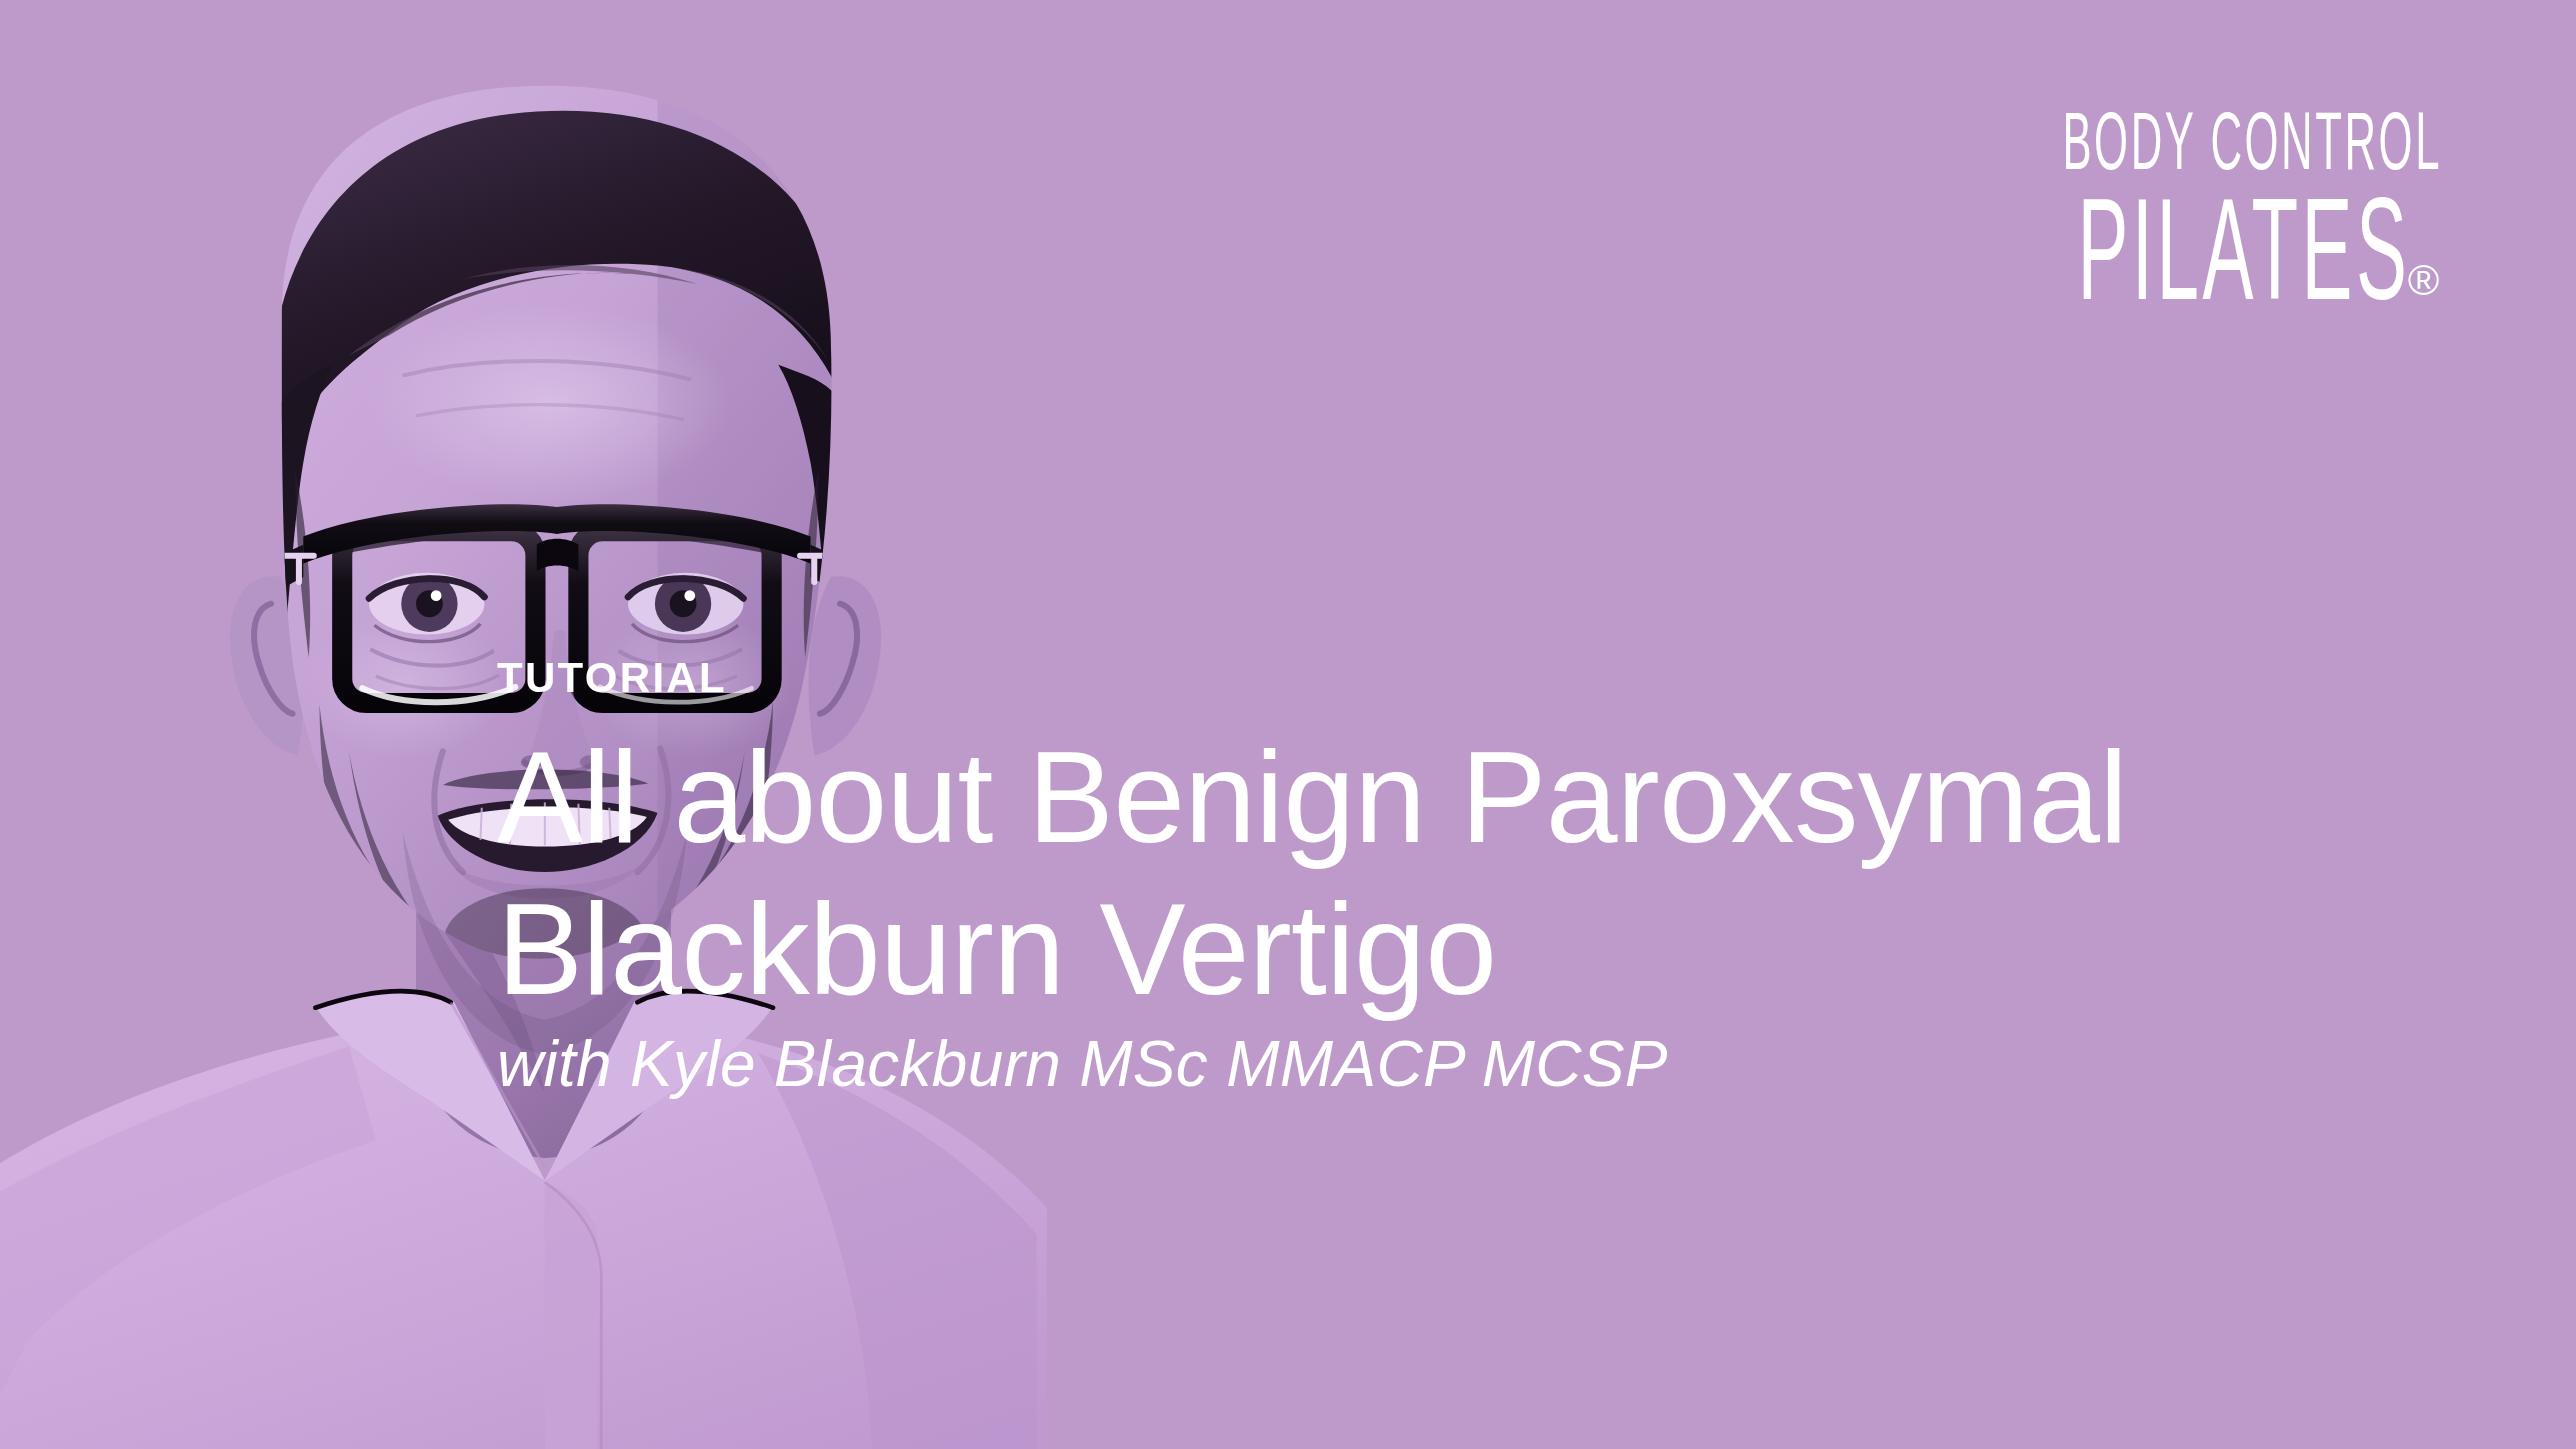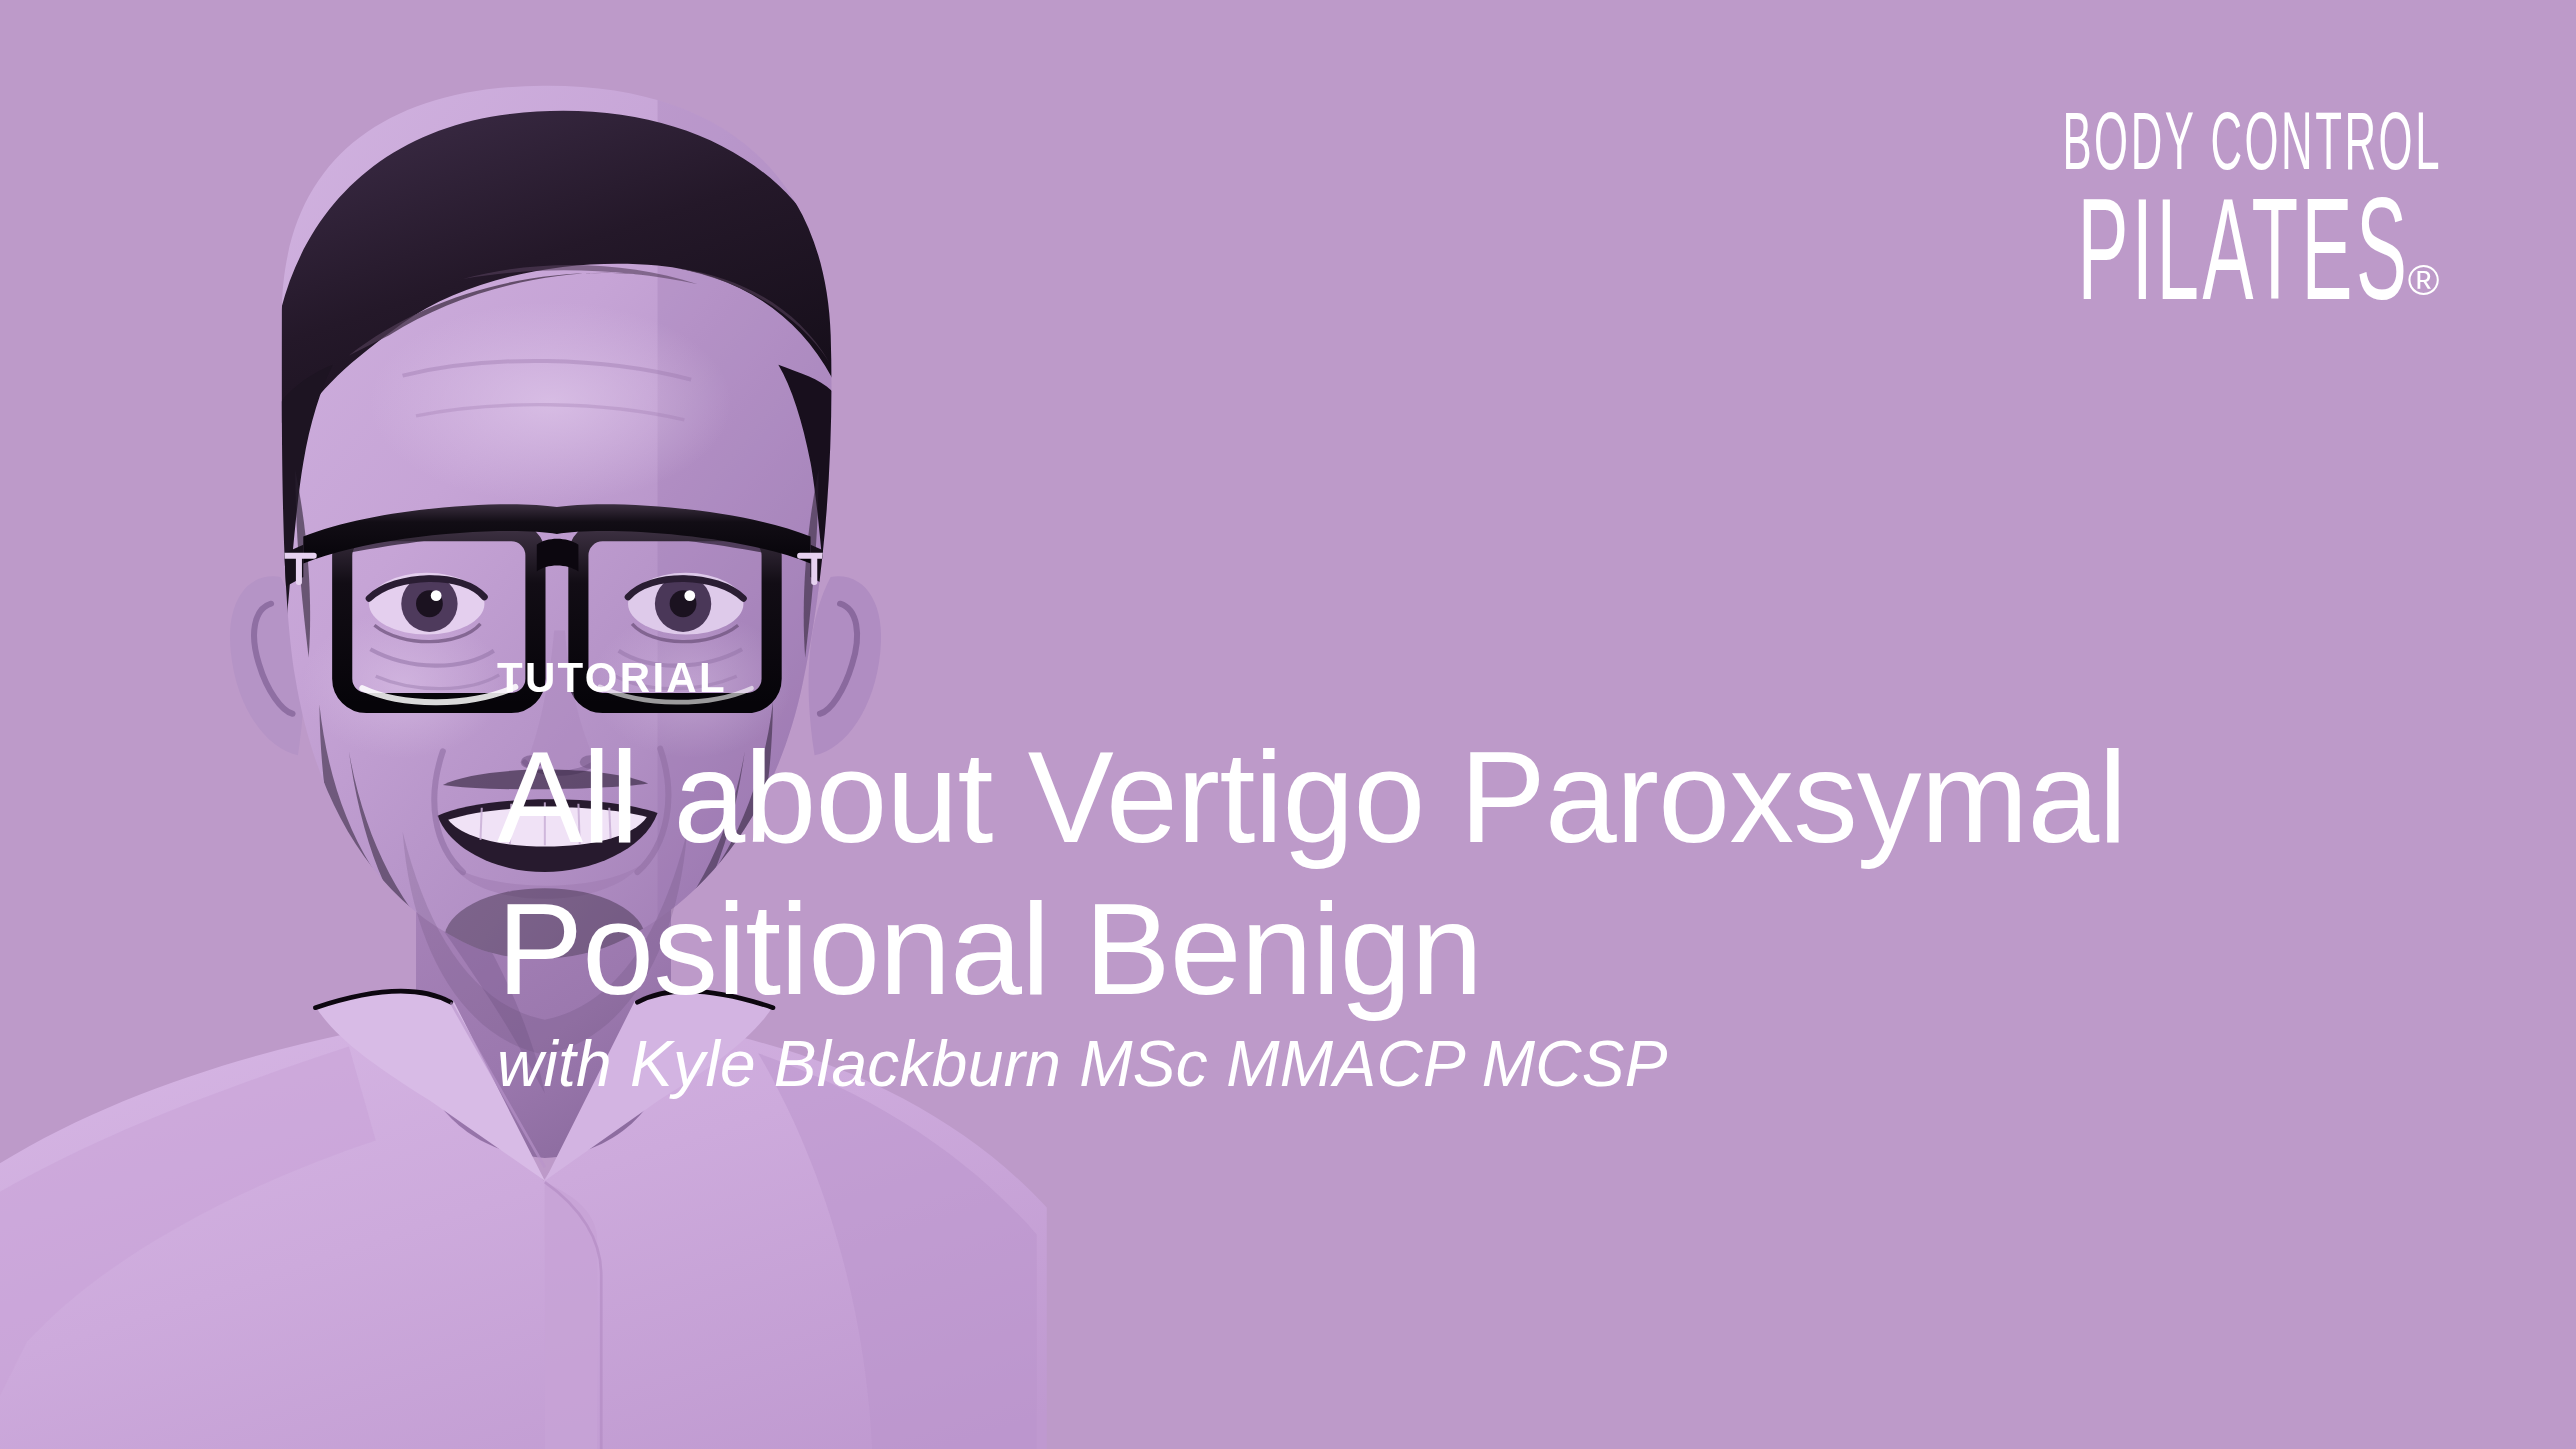--- a/index.html
+++ b/index.html
@@ -322,19 +322,19 @@
 
   <div id="logo">
     <span class="line1">BODY CONTROL</span>
     <span class="line2wrap">
       <span class="line2">PILATES</span><span class="reg">®</span>
     </span>
   </div>
 
   <div id="textblock">
     <span class="eyebrow">TUTORIAL</span>
-    <span class="title">All about Vertigo Paroxsymal</span>
-    <span class="title">Positional Benign</span>
+    <span class="title">All about Benign Paroxsymal</span>
+    <span class="title">Blackburn Vertigo</span>
     <span class="subtitle">with Kyle Blackburn MSc MMACP MCSP</span>
   </div>
 
 </div>
 
 
 </body></html>

